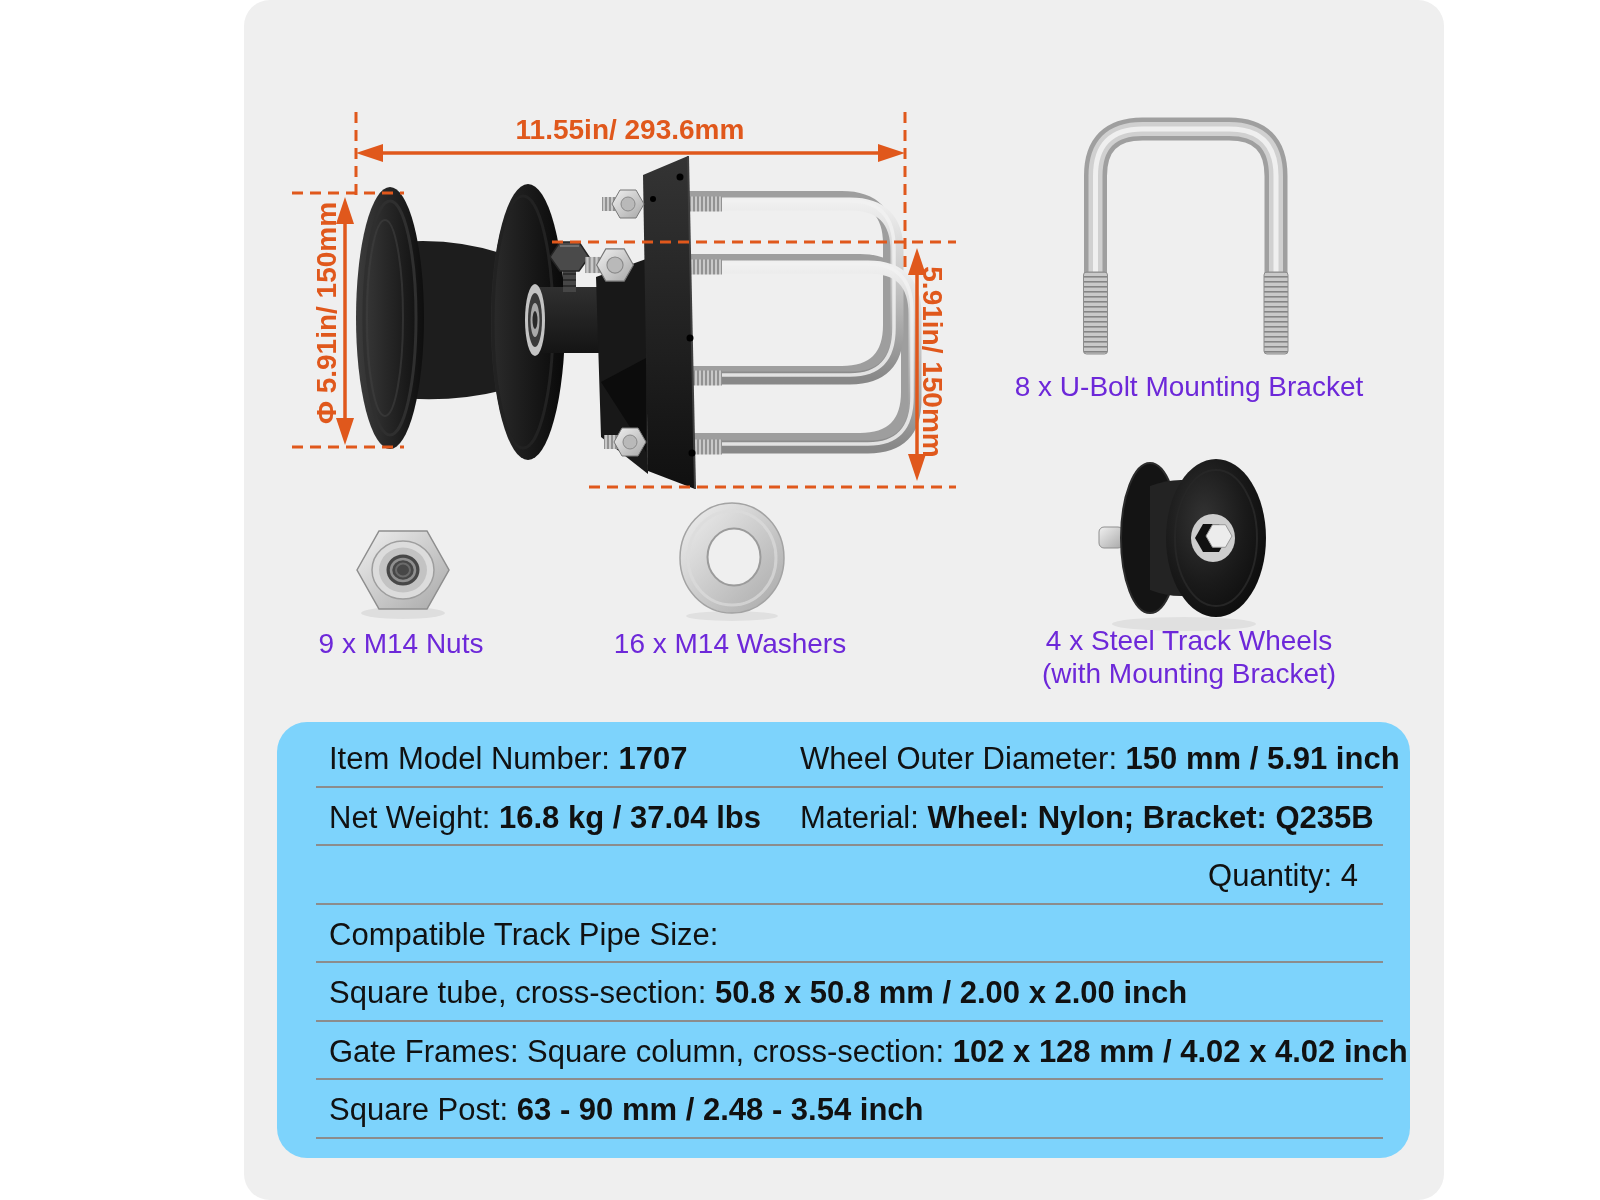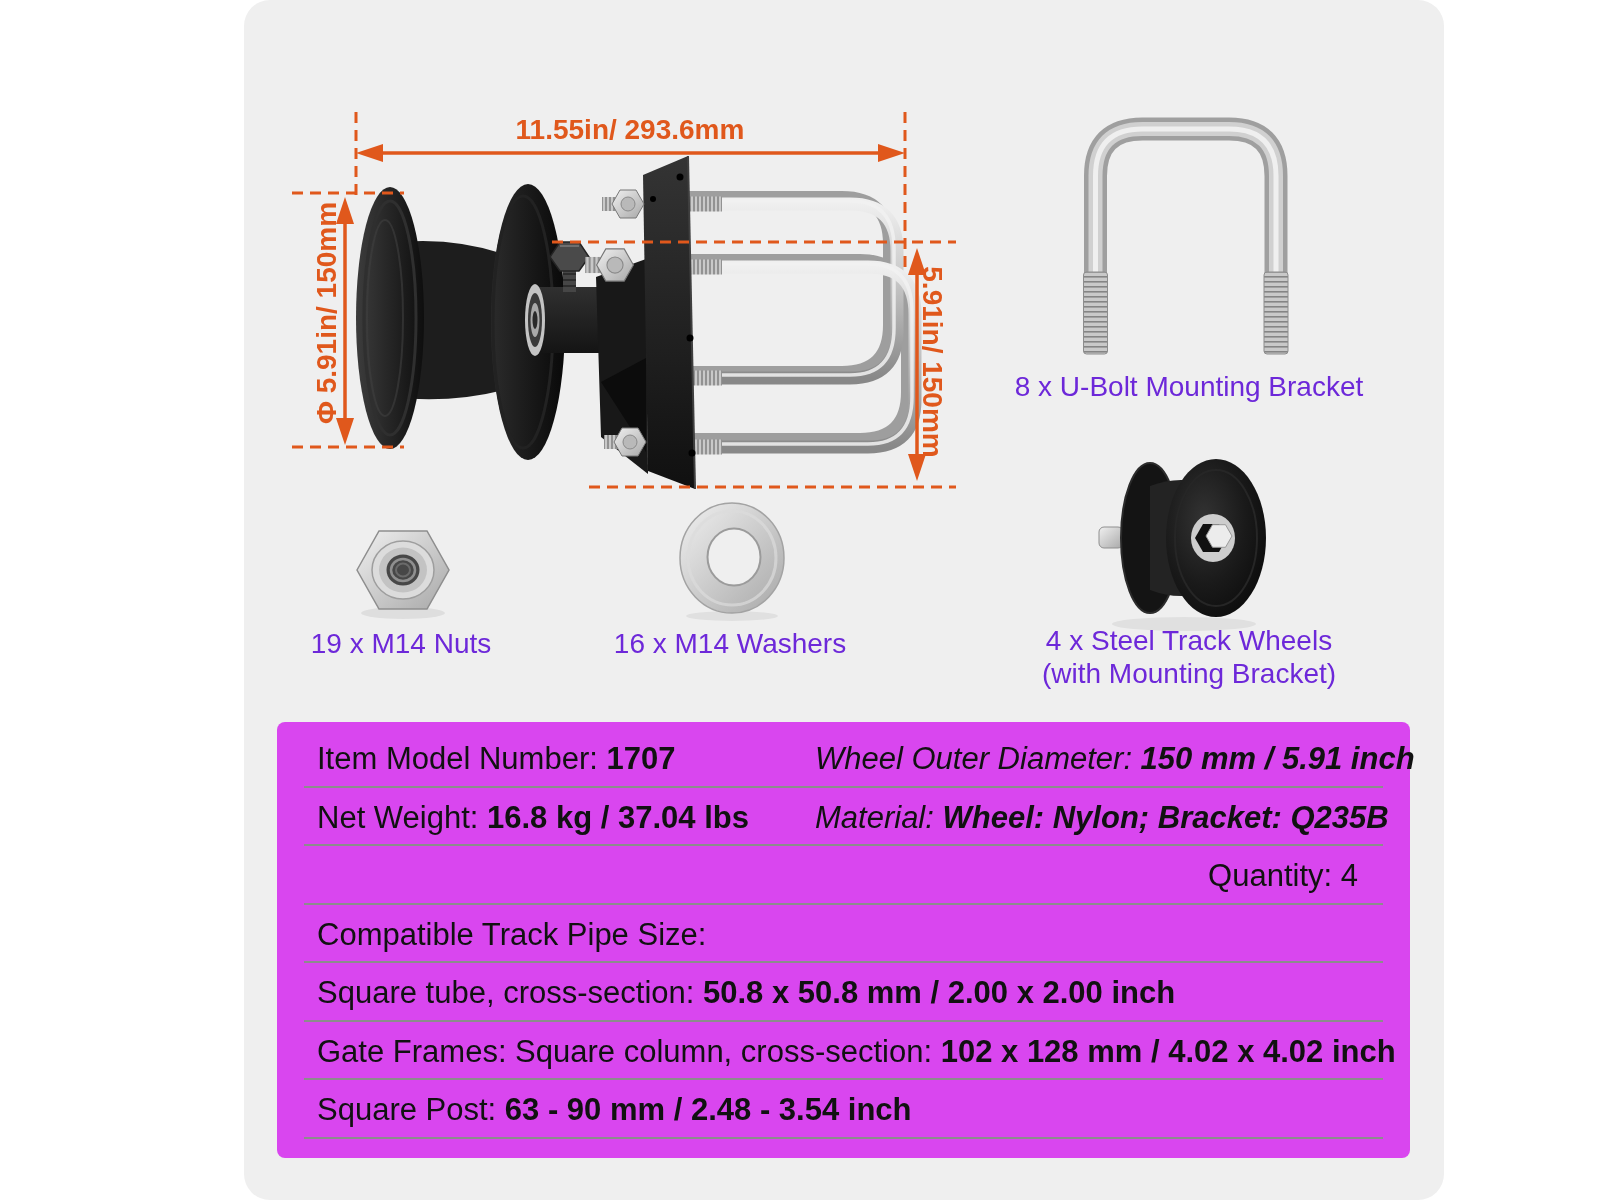--- a/index.html
+++ b/index.html
@@ -6,26 +6,26 @@
   body{width:1600px;height:1200px;position:relative;font-family:"Liberation Sans",sans-serif;}
   .canvas{position:absolute;left:0;top:0;width:1520px;height:1200px;background:#ffffff;overflow:hidden;margin-left:44px;}
   .panel{position:absolute;left:200px;top:0;width:1200px;height:1200px;background:#efefef;border-radius:26px;}
   svg.art{position:absolute;left:0;top:0;width:1200px;height:1200px;display:block;}
   .dim{position:absolute;font-weight:bold;font-size:28px;color:#e0581c;white-space:nowrap;
        transform:translate(-50%,-50%);letter-spacing:0;}
   .dim-left{transform:translate(-50%,-50%) rotate(-90deg);}
   .dim-right{transform:translate(-50%,-50%) rotate(90deg);}
   .part-label{position:absolute;font-size:28px;line-height:33px;color:#6d28d9;white-space:nowrap;
               transform:translate(-50%,-50%);text-align:center;}
-  .spec-card{position:absolute;left:33px;top:722px;width:1133px;height:436px;background:#d946ef;
-             border-radius:8px;box-sizing:border-box;padding-top:7px;}
+  .spec-card{position:absolute;left:33px;top:722px;width:1133px;height:436px;background:#7dd3fc;
+             border-radius:30px;box-sizing:border-box;padding-top:7px;padding-left:12px;}
   .row{position:relative;height:56.5px;margin:0 27px;border-bottom:2px solid #8c8c8c;}
   .cell{position:absolute;top:50%;transform:translateY(-44%);font-size:31px;color:#111111;white-space:nowrap;}
   .cA{left:13px;}
-  .cB{left:511px;font-style:italic;}
+  .cB{left:484px;}
   .cQ{right:25px;}
   .cell b{font-weight:bold;}
 </style>
 </head>
 <body>
 
 <div class="canvas">
   <div class="panel">
 
     <svg class="art" viewBox="0 0 1200 1200">
@@ -194,21 +194,21 @@
         <polygon points="951,538 959,524 975,524 983,538 975,552 959,552" fill="#101010"></polygon>
         <polygon points="962,536 968.5,524.7 981.5,524.7 988,536 981.5,547.3 968.5,547.3" fill="#ececec" stroke="#9a9a9a" stroke-width="1"></polygon>
       </g>
     </svg>
 
     <div class="dim" style="left:386px;top:130px">11.55in/ 293.6mm</div>
     <div class="dim dim-left" style="left:83px;top:313px">Φ 5.91in/ 150mm</div>
     <div class="dim dim-right" style="left:688px;top:362px">5.91in/ 150mm</div>
 
     <div class="part-label" style="left:945px;top:386px">8 x U-Bolt Mounting Bracket</div>
-    <div class="part-label" style="left:157px;top:643px">19 x M14 Nuts</div>
+    <div class="part-label" style="left:157px;top:643px">9 x M14 Nuts</div>
     <div class="part-label" style="left:486px;top:643px">16 x M14 Washers</div>
     <div class="part-label" style="left:945px;top:657px">
       <div>4 x Steel Track Wheels</div>
       <div>(with Mounting Bracket)</div>
     </div>
 
     <div class="spec-card">
       <div class="row">
         <span class="cell cA"><span>Item Model Number: </span><b>1707</b></span>
         <span class="cell cB"><span>Wheel Outer Diameter: </span><b>150 mm / 5.91 inch</b></span>

